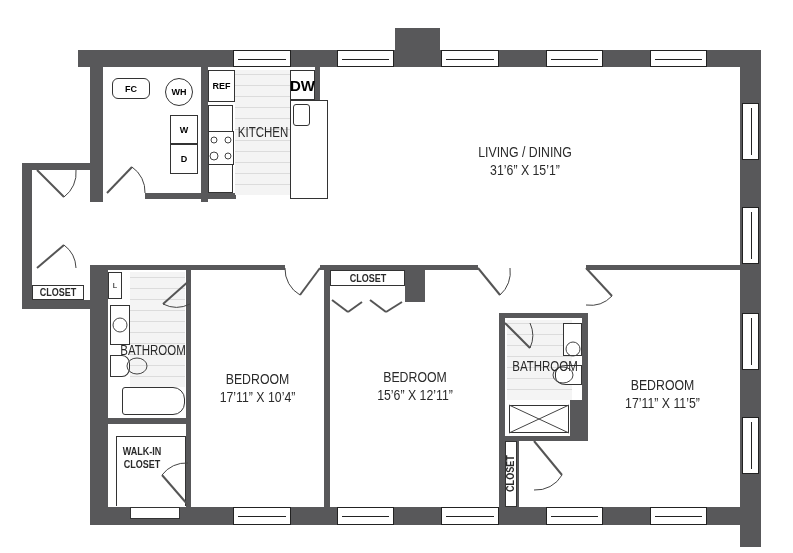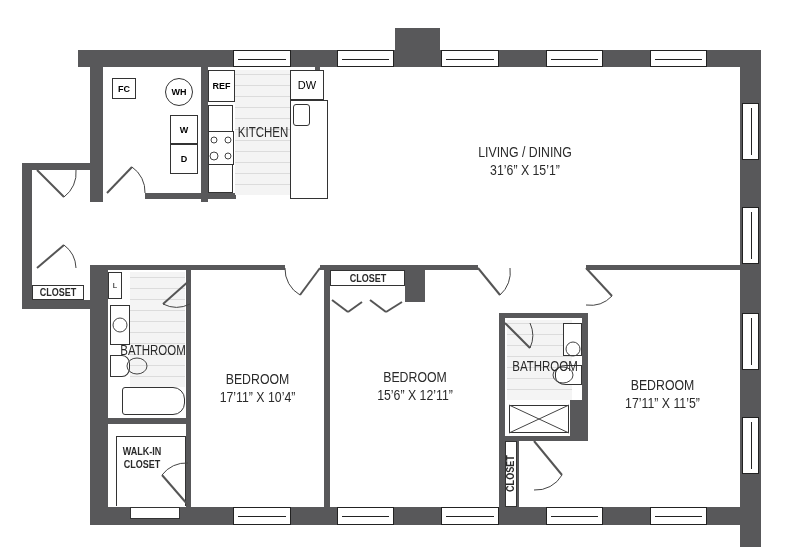--- a/index.html
+++ b/index.html
@@ -62,28 +62,28 @@
 <div class="thin" style="left:499px;top:313px;width:88px;height:5px;"></div>
 <div class="thin" style="left:582px;top:313px;width:6px;height:128px;"></div>
 <div class="thin" style="left:499px;top:436px;width:89px;height:5px;"></div>
 <div class="thin" style="left:570px;top:400px;width:18px;height:40px;"></div>
 <div class="thin" style="left:515px;top:441px;width:4px;height:66px;"></div>
 
 <div class="tile" style="left:235px;top:70px;width:55px;height:125px;"></div>
 <div class="tile" style="left:130px;top:272px;width:55px;height:115px;"></div>
 <div class="tile" style="left:507px;top:320px;width:65px;height:80px;"></div>
 
-<div class="fix" style="left:112px;top:78px;width:24px;height:21px;display:flex;align-items:center;justify-content:center;font-size:9px;font-weight:bold;">FC</div>
+<div class="fix" style="left:112px;top:78px;width:38px;height:21px;display:flex;align-items:center;justify-content:center;font-size:9px;font-weight:bold;border-radius:6px;">FC</div>
 <div class="fix" style="left:165px;top:78px;width:28px;height:28px;border-radius:50%;display:flex;align-items:center;justify-content:center;font-size:9px;font-weight:bold;">WH</div>
 <div class="fix" style="left:170px;top:115px;width:28px;height:29px;display:flex;align-items:center;justify-content:center;font-size:9px;font-weight:bold;">W</div>
 <div class="fix" style="left:170px;top:144px;width:28px;height:30px;display:flex;align-items:center;justify-content:center;font-size:9px;font-weight:bold;">D</div>
 <div class="fix" style="left:208px;top:70px;width:27px;height:32px;display:flex;align-items:center;justify-content:center;font-size:9px;font-weight:bold;">REF</div>
 <div class="fix" style="left:208px;top:105px;width:25px;height:88px;"></div>
 <div class="fix" style="left:208px;top:131px;width:26px;height:34px;"></div>
-<div class="fix" style="left:290px;top:70px;width:34px;height:30px;display:flex;align-items:center;justify-content:center;font-size:11px;font-weight:normal;">DW</div>
+<div class="fix" style="left:290px;top:70px;width:25px;height:30px;display:flex;align-items:center;justify-content:center;font-size:15px;font-weight:bold;">DW</div>
 <div class="fix" style="left:290px;top:100px;width:38px;height:99px;"></div>
 <div class="fix" style="left:293px;top:104px;width:17px;height:22px;border-radius:3px;"></div>
 <div class="fix" style="left:108px;top:272px;width:14px;height:27px;display:flex;align-items:center;justify-content:center;font-size:8px;">L</div>
 <div class="fix" style="left:110px;top:305px;width:20px;height:40px;"></div>
 <div class="fix" style="left:110px;top:355px;width:20px;height:22px;border-radius:0 40% 40% 0;"></div>
 <div class="fix" style="left:122px;top:387px;width:63px;height:28px;border-radius:3px 12px 12px 3px;"></div>
 <div class="fix" style="left:563px;top:323px;width:19px;height:33px;"></div>
 <div class="fix" style="left:555px;top:365px;width:27px;height:20px;border-radius:40% 0 0 40%;"></div>
 <div class="fix" style="left:509px;top:405px;width:60px;height:28px;"></div>
 <div class="fix" style="left:116px;top:436px;width:70px;height:70px;border-bottom:none;"></div>

